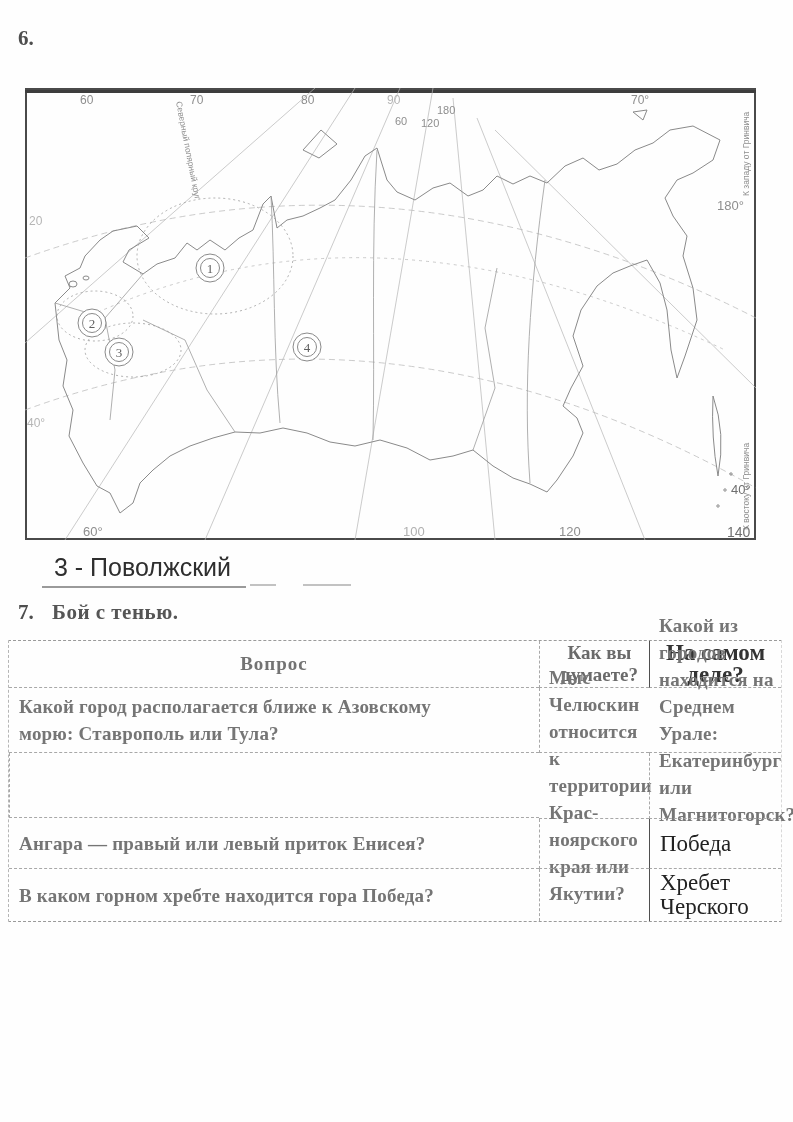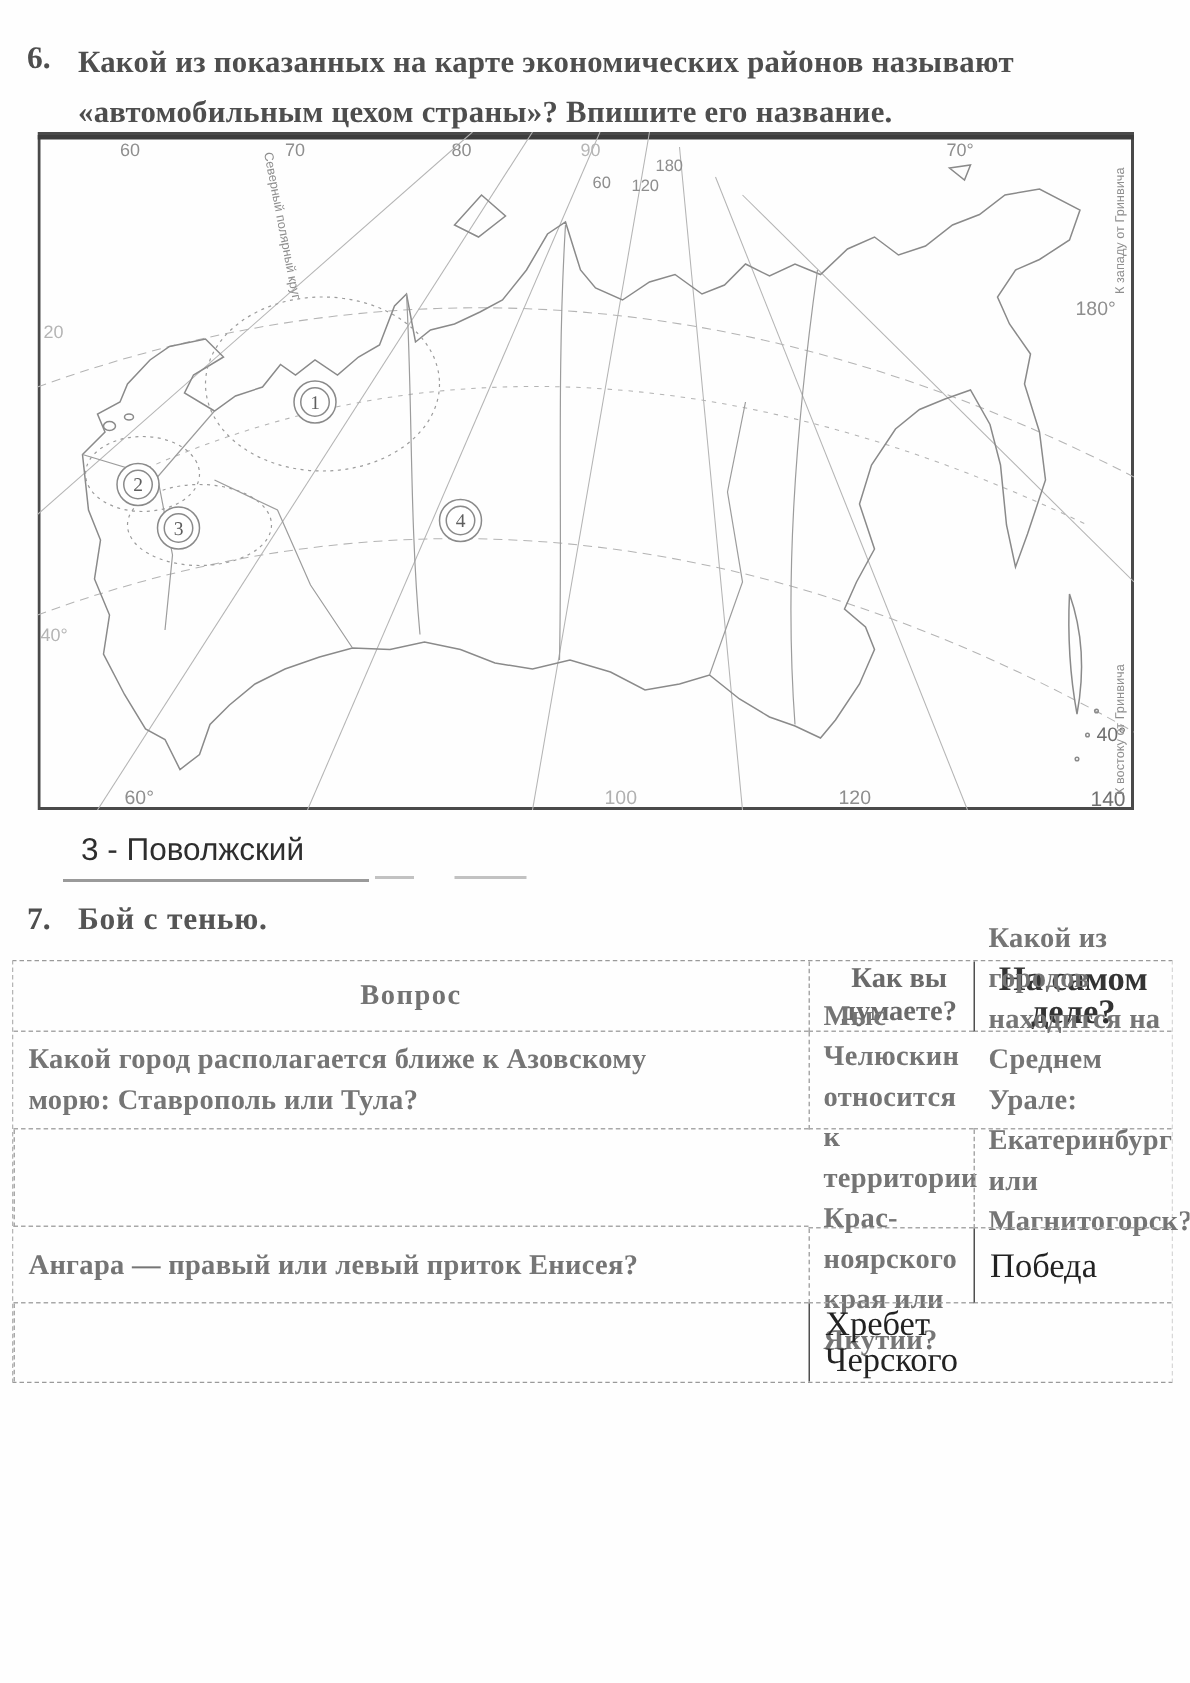--- a/index.html
+++ b/index.html
@@ -18,21 +18,21 @@
     letter-spacing:.2px;white-space:pre-line;
   }
 
   
   .map-wrap{left:25px;top:88px;width:731px;height:452px;}
   .map-wrap svg{display:block;}
 
   
   .answer-line{
     left:42px;top:552px;height:32px;min-width:178px;
-    font-family:"Liberation Sans", sans-serif;font-size:21px;color:#2e2e2e;
+    font-family:"Liberation Sans", sans-serif;font-size:25px;color:#2e2e2e;
     border-bottom:2px solid #9a9a9a;padding:0 14px 2px 12px;line-height:30px;
   }
   .stray-dash{height:0;border-bottom:2px solid #c2c2c2;top:584px;}
   .d1{left:250px;width:26px;}
   .d2{left:303px;width:48px;}
 
   
   .q7{left:18px;top:600px;display:flex;}
   .q7 .q-title{font-weight:700;font-size:21px;color:#555;letter-spacing:.5px;}
 
@@ -57,22 +57,20 @@
 
   
   .page-num{left:769px;top:1052px;font-weight:700;font-size:22px;color:#b91c1c;
             font-family:"Liberation Sans", sans-serif;margin-left:31px;}
 </style>
 </head>
 <body>
 
 <div class="abs q6">
   <span class="q-num">6.</span>
-  <span class="q-text">Какой из показанных на карте экономических районов называют
-«автомобильным цехом страны»? Впишите его название.</span>
 </div>
 
 <div class="abs map-wrap">
 <svg width="731" height="452" viewBox="0 0 731 452" xmlns="http://www.w3.org/2000/svg">
 
   <rect x="1" y="1" width="729" height="450" fill="none" stroke="#4a4a4a" stroke-width="2"></rect>
   <line x1="0" y1="3.5" x2="731" y2="3.5" stroke="#3d3d3d" stroke-width="3"></line>
 
   <g stroke="#b4b4b4" stroke-width="0.7" fill="none">
     <line x1="40" y1="452" x2="330" y2="0"></line>
@@ -188,18 +186,19 @@
   <div class="cell c2" style="height:65px;"></div>
 
   <div class="cell c1" style="height:66px;">Мыс Челюскин относится к территории Крас-
 ноярского края или Якутии?</div>
   <div class="cell c2" style="height:66px;"></div>
 
   <div class="cell c1" style="height:50px;">Ангара — правый или левый приток Енисея?</div>
   <div class="cell c2" style="height:50px;"></div>
   <div class="cell c3" style="height:50px;">Победа</div>
 
+  <div class="cell c1 row-last" style="height:52px;">В каком горном хребте находится гора Победа?</div>
   <div class="cell c2 row-last" style="height:52px;"></div>
   <div class="cell c3 row-last" style="height:52px;">Хребет
 Черского</div>
 </div>
 
 <div class="abs page-num">59</div>
 
 </body></html>

